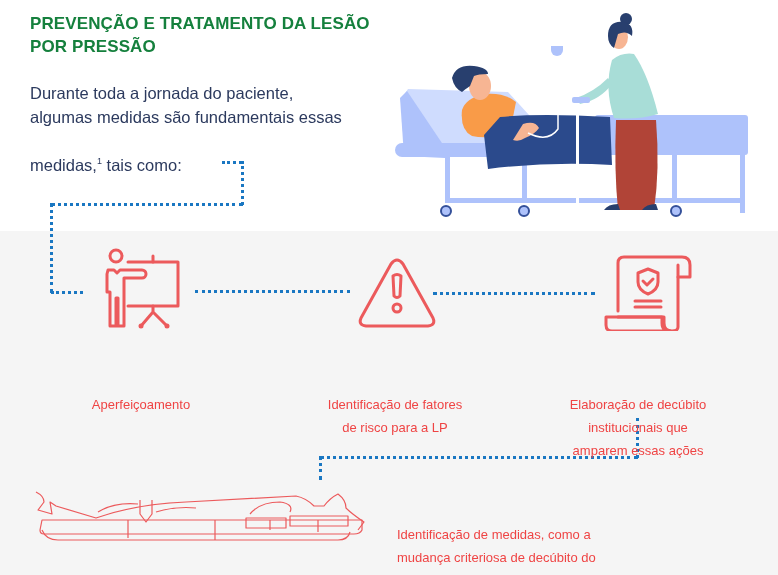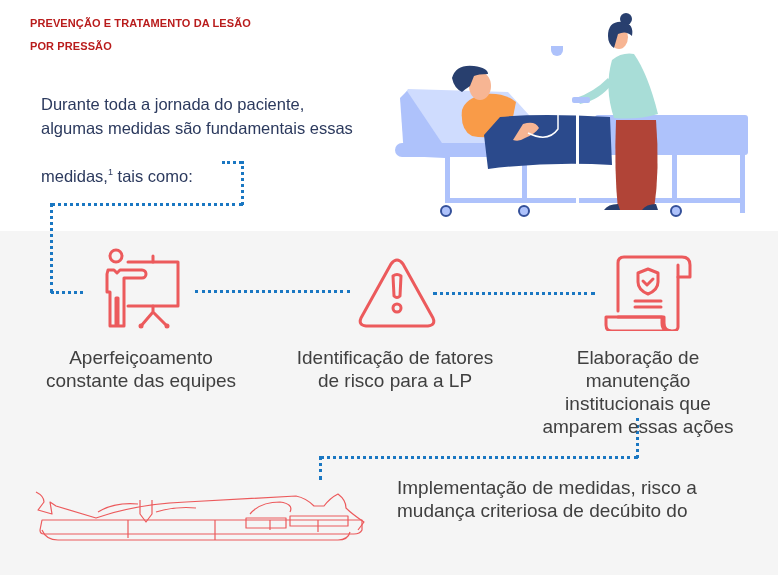--- a/index.html
+++ b/index.html
@@ -8,37 +8,37 @@
     background: #ffffff;
     font-family: "Liberation Sans", "DejaVu Sans", sans-serif;
     color: #1e2e5a;
   }
   .gray-bg {
     position: absolute; left: 0; top: 231px; width: 778px; height: 344px;
     background: #f5f5f5;
   }
   .title {
     position: absolute; left: 30px; top: 12px; width: 360px;
-    font-weight: bold; font-size: 11px; line-height: 23px;
-    color: #b91c1c; letter-spacing: 0.1px; margin: 0;
+    font-weight: bold; font-size: 17px; line-height: 23px;
+    color: #15803d; letter-spacing: 0.1px; margin: 0;
   }
   .intro {
     position: absolute; left: 30px; top: 81px; width: 360px;
-    font-size: 16.5px; line-height: 24px; color: #2c3a5e; margin: 11px;
+    font-size: 16.5px; line-height: 24px; color: #2c3a5e; margin: 0;
   }
   .intro sup { font-size: 9px; vertical-align: 7px; line-height: 0; }
   .dots {
     position: absolute; z-index: 2;
   }
   .h { height: 0; border-top: 3px dotted #1a77c2; }
   .v { width: 0; border-left: 3px dotted #1a77c2; }
   .icon { position: absolute; z-index: 3; }
   .caption {
-    position: absolute; text-align: center; font-size: 19px; line-height: 23px;
-    color: #404040; z-index: 3;
+    position: absolute; text-align: center; font-size: 13px; line-height: 23px;
+    color: #ef4444; z-index: 3; margin-top: 47px;
   }
   .caption-left { text-align: left; }
   .scene { position: absolute; left: 395px; top: 10px; width: 370px; height: 212px; }
   .lying { position: absolute; left: 30px; top: 478px; width: 335px; height: 70px; z-index: 3; }
 </style>
 </head>
 <body>
 
 <div class="gray-bg"></div>
 
@@ -142,27 +142,26 @@
     <path d="M128 520 v18 M215 520 v20 M270 520 v10 M318 520 v12"></path>
     <path d="M140 500 v14 l6 8 l6 -8 v-14"></path>
     <path d="M246 518 h40 v10 h-40z M290 516 h58 v10 h-58z"></path>
     <path d="M98 512 q16 -10 40 -8 M156 512 q20 -6 40 -4"></path>
     <path d="M250 514 q10 -12 30 -12 q14 2 10 10"></path>
   </g>
 </svg>
 
 <div class="caption" style="left:40px; top:346px; width:202px;">
   <span>Aperfeiçoamento</span><br>
-  <span>constante das equipes</span>
 </div>
 <div class="caption" style="left:285px; top:346px; width:220px;">
   <span>Identificação de fatores</span><br>
   <span>de risco para a LP</span>
 </div>
 <div class="caption" style="left:528px; top:346px; width:220px;">
-  <span>Elaboração de manutenção</span><br>
+  <span>Elaboração de decúbito</span><br>
   <span>institucionais que</span><br>
   <span>amparem essas ações</span>
 </div>
 <div class="caption caption-left" style="left:397px; top:476px; width:340px;">
-  <span>Implementação de medidas, risco a</span><br>
+  <span>Identificação de medidas, como a</span><br>
   <span>mudança criteriosa de decúbito do</span><br>
 </div>
 
 </body></html>

